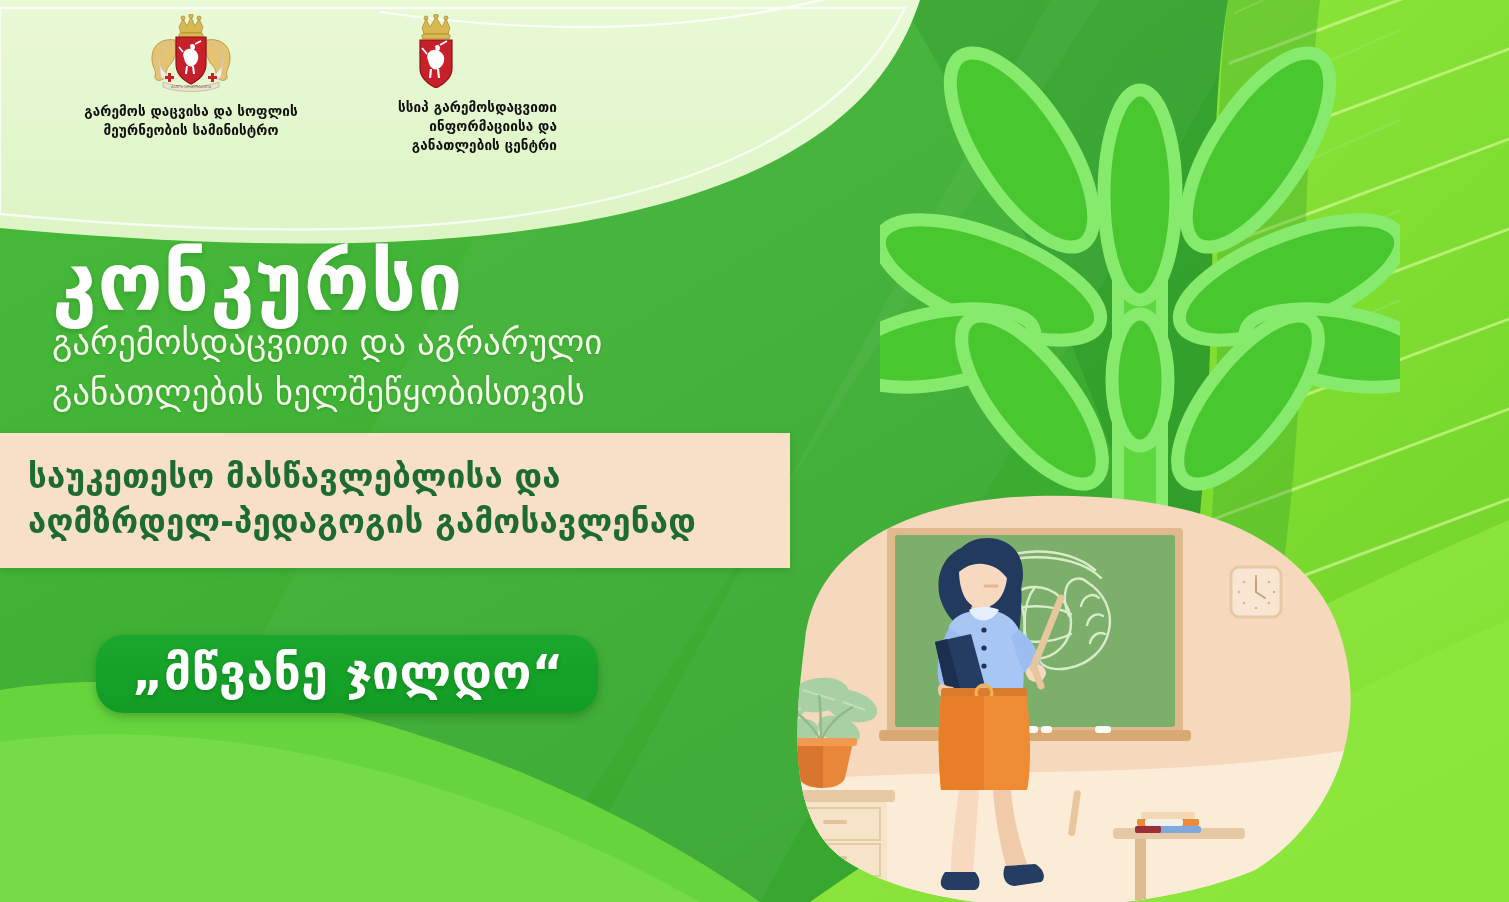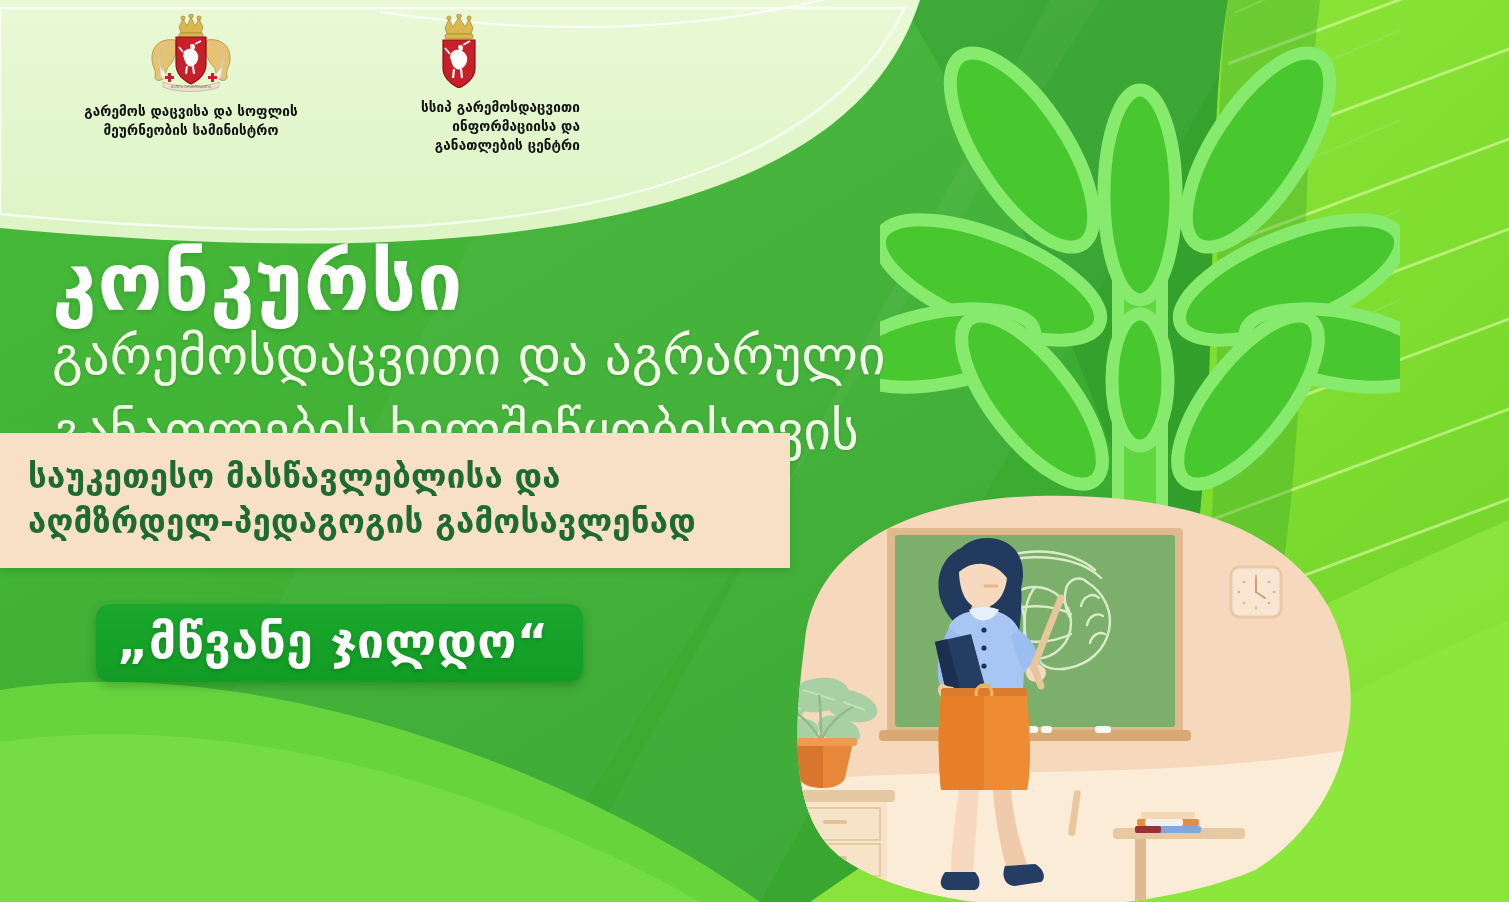--- a/index.html
+++ b/index.html
@@ -17,21 +17,21 @@
   
   .bg-svg{ position:absolute; inset:0; width:1509px; height:902px; }
 
   
   .header{
     position:absolute; left:0; top:0;
     width:1000px; height:170px;
     z-index:6;
     display:flex; align-items:flex-start;
     padding:14px 0 0 46px;
-    gap:75px;
+    gap:52px;
   }
   .org{ display:flex; flex-direction:column; align-items:center; }
   .org.ministry{ width:290px; }
   .org.center{ width:260px; align-items:flex-start; padding-left:10px;}
   .crest{ display:block; }
   .org-name{
     font-size:13.5px; font-weight:bold; color:#111; line-height:1.42;
     text-align:center; letter-spacing:.1px; margin-top:6px;
     white-space:pre-line;
   }
@@ -40,39 +40,39 @@
   
   .title{
     position:absolute; left:52px; top:196px; z-index:7;
     font-size:80px; font-weight:bold; color:#ffffff;
     letter-spacing:1px; line-height:1;
     text-shadow:0 2px 5px rgba(0,70,0,.20);
     margin-top:47px;
   }
   .subtitle{
     position:absolute; left:52px; top:318px; z-index:7;
-    font-size:53px; color:#f3fbe8; line-height:1.42;
+    font-size:35px; color:#f3fbe8; line-height:1.42;
     white-space:pre-line; font-weight:400;
     text-shadow:0 1px 3px rgba(0,60,0,.18);
   }
   .banner{
     position:absolute; left:0; top:433px; z-index:7;
     width:790px; padding:22px 20px 24px 28px;
     background:#f7e0c5;
     box-shadow:0 3px 7px rgba(0,60,0,.16);
   }
   .banner-text{
     font-size:33px; font-weight:bold; color:#1d6b33;
     line-height:1.35; white-space:pre-line; letter-spacing:.2px;
   }
   .badge{
-    position:absolute; left:96px; top:604px; z-index:7;
-    padding:13px 34px 17px 21px;
+    position:absolute; left:96px; top:635px; z-index:7;
+    padding:13px 34px 17px 36px;
     background:linear-gradient(180deg,#1aa72d 0%,#129c25 100%);
-    border-radius:14px;
+    border-radius:27px;
     box-shadow:0 4px 10px rgba(0,60,0,.28);
   }
   .badge-text{
     font-size:48px; font-weight:bold; color:#ffffff;
     letter-spacing:.5px; line-height:1;
     text-shadow:0 2px 4px rgba(0,60,0,.25);
   }
 
   
   .tree{ position:absolute; left:880px; top:-10px; z-index:3; }

